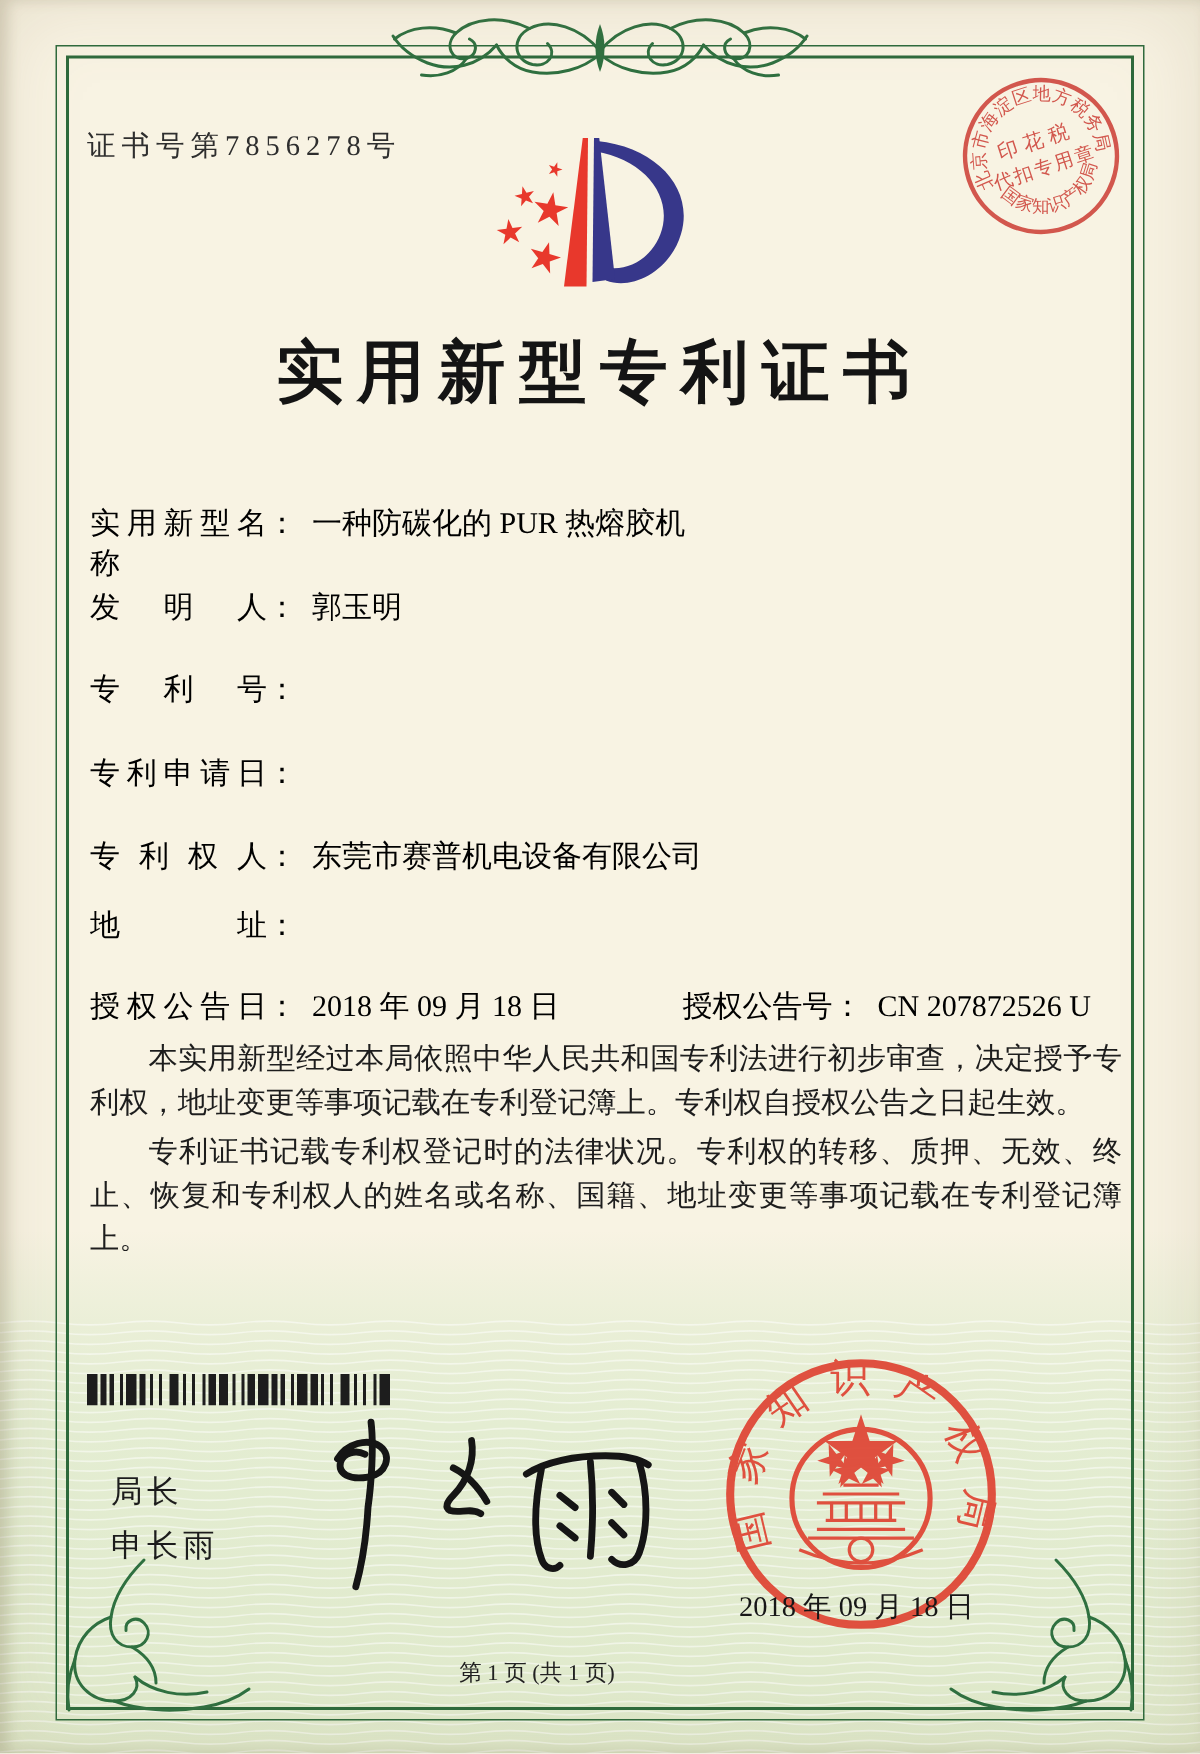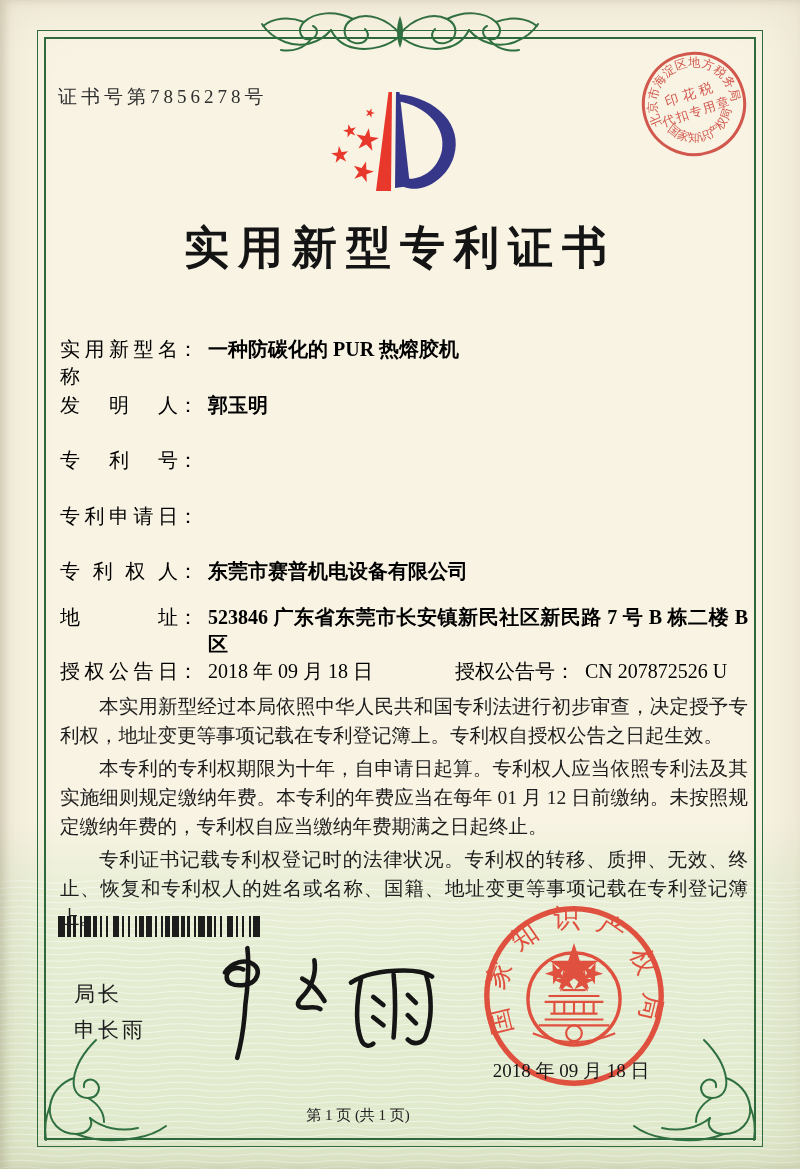--- a/index.html
+++ b/index.html
@@ -17,21 +17,21 @@
   .cert-no{position:absolute;left:58px;top:84px;font-size:19px;letter-spacing:4px;color:#2e2e2e;z-index:3;}
   .logo{position:absolute;left:300px;top:88px;width:220px;height:130px;z-index:3;}
   .tax-stamp{position:absolute;left:608px;top:18px;width:172px;height:172px;z-index:3;opacity:.92;}
   .title{position:absolute;left:0;top:218px;width:800px;text-align:center;font-size:45px;font-weight:700;
          letter-spacing:9px;color:#141414;z-index:3;}
   
   .row{position:absolute;left:60px;right:52px;display:flex;align-items:flex-start;
        font-size:20px;line-height:27px;color:#000000;z-index:3;}
   .lab{flex:none;display:inline-block;width:118px;text-align:justify;text-align-last:justify;}
   .colon{flex:none;margin-right:10px;}
-  .val{flex:1;text-align:justify;font-weight:bold;}
+  .val{flex:1;text-align:justify;}
   .r0{top:336px}.r1{top:392px}.r2{top:447px}.r3{top:503px}.r4{top:558px}.r5{top:604px}.r6{top:658px}
   .g2{position:absolute;left:395px;top:0;display:flex;}
   .g2 .lab{width:100px;}
   
   .body-text{position:absolute;left:60px;right:52px;top:692px;z-index:3;}
   .body-text p{margin:0 0 4px 0;font-size:19.5px;line-height:29px;text-align:justify;text-indent:2em;color:#1d1d1d;}
   
   .barcode{position:absolute;left:58px;top:916px;width:228px;height:21px;overflow:hidden;white-space:nowrap;z-index:3;}
   
   .officer-role{position:absolute;left:74px;top:980px;font-family:"Liberation Sans","DejaVu Sans",sans-serif;
@@ -192,36 +192,34 @@
       <span class="colon">：</span>
   </div>
   <div class="row r4">
     <span class="lab">专利权人</span>
       <span class="colon">：</span>
       <span class="val">东莞市赛普机电设备有限公司</span>
   </div>
   <div class="row r5">
     <span class="lab">地址</span>
       <span class="colon">：</span>
-      <span class="val">523846 广东省东莞市长安镇新民社区新民路 7 号 B 栋二楼 B 区</span>
   </div>
   <div class="row r6">
     <span class="lab">授权公告日</span>
       <span class="colon">：</span>
     <span style="flex:none" class="val-short">2018 年 09 月 18 日</span>
     <span class="g2">
       <span class="lab">授权公告号</span>
         <span class="colon">：</span>
         <span>CN 207872526 U</span>
     </span>
   </div>
 
   <div class="body-text">
     <p>本实用新型经过本局依照中华人民共和国专利法进行初步审查，决定授予专利权，地址变更等事项记载在专利登记簿上。专利权自授权公告之日起生效。</p>
-    <p>本专利的专利权期限为十年，自申请日起算。专利权人应当依照专利法及其实施细则规定缴纳年费。本专利的年费应当在每年 01 月 12 日前缴纳。未按照规定缴纳年费的，专利权自应当缴纳年费期满之日起终止。</p>
     <p>专利证书记载专利权登记时的法律状况。专利权的转移、质押、无效、终止、恢复和专利权人的姓名或名称、国籍、地址变更等事项记载在专利登记簿上。</p>
   </div>
 
   <div class="barcode"><span style="display:inline-block;height:100%;width:6.6000000000000005px;background:#1d1d1d"></span><span style="display:inline-block;height:100%;width:2.2px;background:transparent"></span><span style="display:inline-block;height:100%;width:4.4px;background:#1d1d1d"></span><span style="display:inline-block;height:100%;width:2.2px;background:transparent"></span><span style="display:inline-block;height:100%;width:2.2px;background:#1d1d1d"></span><span style="display:inline-block;height:100%;width:4.4px;background:transparent"></span><span style="display:inline-block;height:100%;width:2.2px;background:#1d1d1d"></span><span style="display:inline-block;height:100%;width:2.2px;background:transparent"></span><span style="display:inline-block;height:100%;width:6.6000000000000005px;background:#1d1d1d"></span><span style="display:inline-block;height:100%;width:2.2px;background:transparent"></span><span style="display:inline-block;height:100%;width:4.4px;background:#1d1d1d"></span><span style="display:inline-block;height:100%;width:2.2px;background:transparent"></span><span style="display:inline-block;height:100%;width:2.2px;background:#1d1d1d"></span><span style="display:inline-block;height:100%;width:4.4px;background:transparent"></span><span style="display:inline-block;height:100%;width:2.2px;background:#1d1d1d"></span><span style="display:inline-block;height:100%;width:4.4px;background:transparent"></span><span style="display:inline-block;height:100%;width:6.6000000000000005px;background:#1d1d1d"></span><span style="display:inline-block;height:100%;width:2.2px;background:transparent"></span><span style="display:inline-block;height:100%;width:2.2px;background:#1d1d1d"></span><span style="display:inline-block;height:100%;width:4.4px;background:transparent"></span><span style="display:inline-block;height:100%;width:2.2px;background:#1d1d1d"></span><span style="display:inline-block;height:100%;width:4.4px;background:transparent"></span><span style="display:inline-block;height:100%;width:2.2px;background:#1d1d1d"></span><span style="display:inline-block;height:100%;width:2.2px;background:transparent"></span><span style="display:inline-block;height:100%;width:4.4px;background:#1d1d1d"></span><span style="display:inline-block;height:100%;width:2.2px;background:transparent"></span><span style="display:inline-block;height:100%;width:6.6000000000000005px;background:#1d1d1d"></span><span style="display:inline-block;height:100%;width:2.2px;background:transparent"></span><span style="display:inline-block;height:100%;width:2.2px;background:#1d1d1d"></span><span style="display:inline-block;height:100%;width:4.4px;background:transparent"></span><span style="display:inline-block;height:100%;width:2.2px;background:#1d1d1d"></span><span style="display:inline-block;height:100%;width:2.2px;background:transparent"></span><span style="display:inline-block;height:100%;width:4.4px;background:#1d1d1d"></span><span style="display:inline-block;height:100%;width:2.2px;background:transparent"></span><span style="display:inline-block;height:100%;width:6.6000000000000005px;background:#1d1d1d"></span><span style="display:inline-block;height:100%;width:2.2px;background:transparent"></span><span style="display:inline-block;height:100%;width:4.4px;background:#1d1d1d"></span><span style="display:inline-block;height:100%;width:2.2px;background:transparent"></span><span style="display:inline-block;height:100%;width:2.2px;background:#1d1d1d"></span><span style="display:inline-block;height:100%;width:4.4px;background:transparent"></span><span style="display:inline-block;height:100%;width:2.2px;background:#1d1d1d"></span><span style="display:inline-block;height:100%;width:2.2px;background:transparent"></span><span style="display:inline-block;height:100%;width:6.6000000000000005px;background:#1d1d1d"></span><span style="display:inline-block;height:100%;width:2.2px;background:transparent"></span><span style="display:inline-block;height:100%;width:4.4px;background:#1d1d1d"></span><span style="display:inline-block;height:100%;width:2.2px;background:transparent"></span><span style="display:inline-block;height:100%;width:2.2px;background:#1d1d1d"></span><span style="display:inline-block;height:100%;width:4.4px;background:transparent"></span><span style="display:inline-block;height:100%;width:2.2px;background:#1d1d1d"></span><span style="display:inline-block;height:100%;width:4.4px;background:transparent"></span><span style="display:inline-block;height:100%;width:6.6000000000000005px;background:#1d1d1d"></span><span style="display:inline-block;height:100%;width:2.2px;background:transparent"></span><span style="display:inline-block;height:100%;width:2.2px;background:#1d1d1d"></span><span style="display:inline-block;height:100%;width:4.4px;background:transparent"></span><span style="display:inline-block;height:100%;width:2.2px;background:#1d1d1d"></span><span style="display:inline-block;height:100%;width:4.4px;background:transparent"></span><span style="display:inline-block;height:100%;width:2.2px;background:#1d1d1d"></span><span style="display:inline-block;height:100%;width:2.2px;background:transparent"></span><span style="display:inline-block;height:100%;width:6.6000000000000005px;background:#1d1d1d"></span><span style="display:inline-block;height:100%;width:2.2px;background:transparent"></span></div>
 
   <div class="officer-role">局长</div>
   <div class="officer-name">申长雨</div>
 
   <svg class="signature" viewBox="0 0 240 130">
     <g fill="none" stroke="#151515" stroke-width="4.5" stroke-linecap="round" stroke-linejoin="round">

